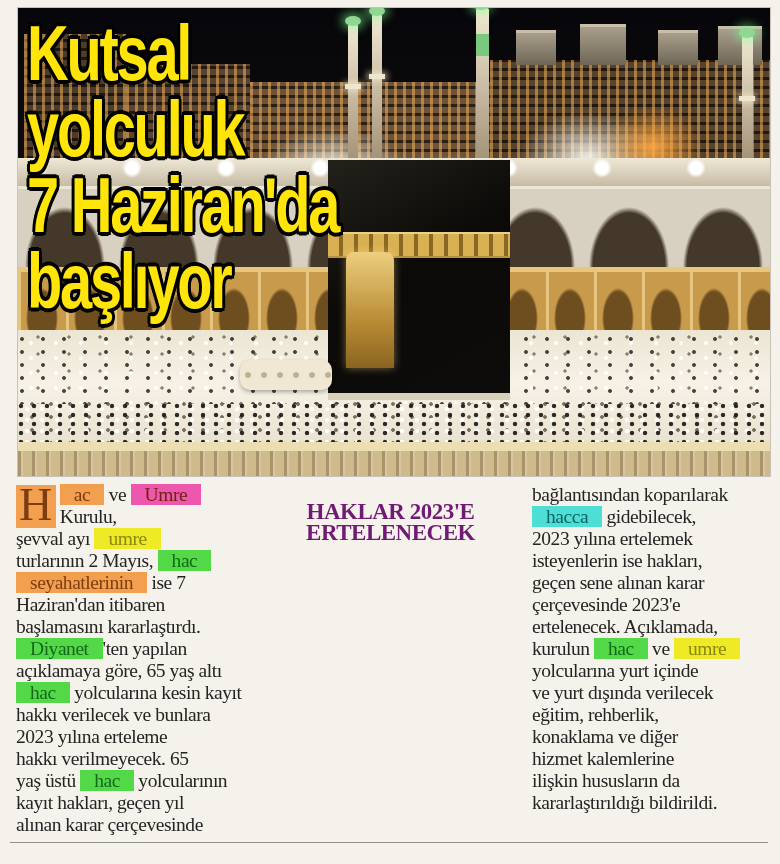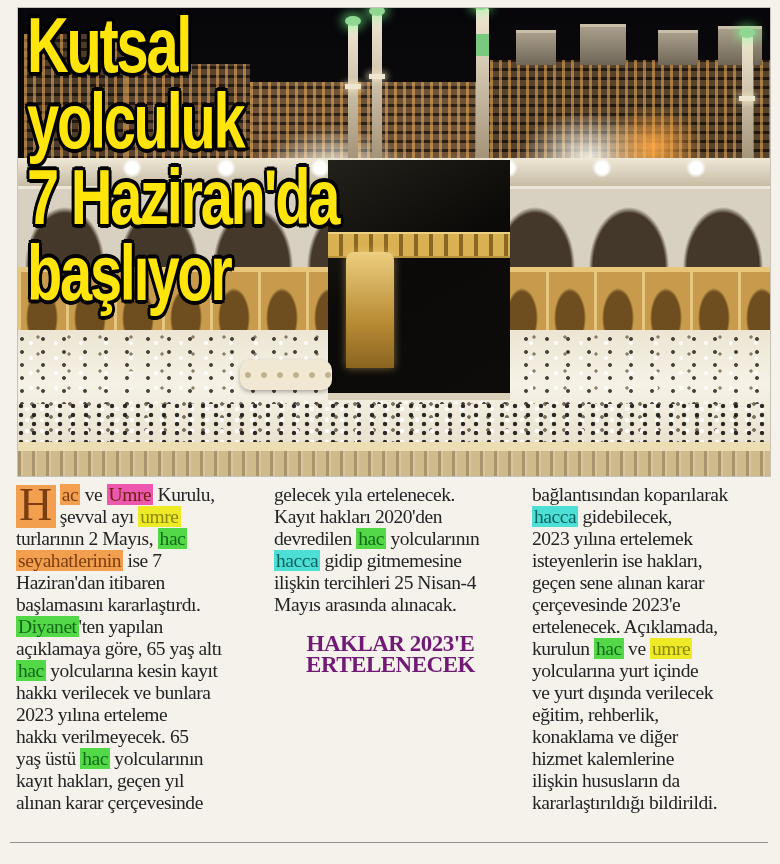--- a/index.html
+++ b/index.html
@@ -98,40 +98,40 @@
     background-color:#f0e8d3;border-radius:10px;
     background-image:radial-gradient(circle at 8px 15px,rgba(160,140,100,.6) 2.5px,rgba(0,0,0,0) 3.5px);
     background-size:16px 30px;box-shadow:0 2px 4px rgba(0,0,0,.3);}
 
   .balustrade{position:absolute;left:0;top:434px;width:752px;height:34px;z-index:8;
     background:linear-gradient(180deg,#ecddb2 0 9px,#cfba8c 9px);}
   .balustrade::after{content:"";position:absolute;inset:9px 0 0 0;
     background:repeating-linear-gradient(90deg,rgba(98,76,44,.35) 0 3px,rgba(255,255,255,.18) 3px 5px,rgba(0,0,0,0) 5px 14px);}
 
   
-  .headline{position:absolute;left:27px;top:0;z-index:9;width:700px;height:330px;}
+  .headline{position:absolute;left:27px;top:8px;z-index:9;width:700px;height:330px;}
   .hline{position:absolute;left:0;white-space:nowrap;
     font-family:"Liberation Sans",sans-serif;font-weight:700;
     font-size:78px;line-height:1;letter-spacing:-3px;color:#ffe50a;
     -webkit-text-stroke:5px #000;paint-order:stroke fill;
     transform:scaleX(.74);transform-origin:0 0;
     text-shadow:3px 3px 0 #000,-3px 3px 0 #000,3px -3px 0 #000,-3px -3px 0 #000,
                 0 4px 0 #000,0 -4px 0 #000,4px 0 0 #000,-4px 0 0 #000;}
   #h1{top:6px;} #h2{top:82px;} #h3{top:158px;} #h4{top:234px;}
 
   
   .columns{position:absolute;left:16px;top:484px;width:750px;display:flex;gap:25px;}
   .col{width:233px;font-size:19.5px;line-height:22px;color:#242424;letter-spacing:-.45px;}
   .para{margin:0;}
   .para.indent{text-indent:24px;}
   .subhead{font-family:Liberation Serif, serif;font-weight:700;font-size:23px;line-height:21px;
     text-align:center;color:#701a75;margin:17px 0 11px;letter-spacing:-.5px;}
   .dropcap{float:left;font-size:46px;line-height:38px;height:42px;
     padding:1px 4px 0 3px;margin:1px 4px 0 0;}
-  .hl{padding:0 2px;}
+  .hl{padding:0 14px;}
   .hl-orange{background:#f2a050;color:#7c3e10;}
   .hl-pink{background:#ee57ae;color:#6e240e;}
   .hl-yellow{background:#eeea25;color:#8b8710;}
   .hl-green{background:#53d848;color:#14691b;}
   .hl-cyan{background:#4ddfd5;color:#0d635f;}
 
   .bottom-rule{position:absolute;left:10px;top:842px;width:758px;height:1px;background:#93918c;}
 </style>
 </head>
 <body>
@@ -194,21 +194,20 @@
   <div class="hline" id="h2">yolculuk</div>
   <div class="hline" id="h3">7 Haziran'da</div>
   <div class="hline" id="h4">başlıyor</div>
 </div>
 
 <div class="columns">
   <div class="col">
       <p class="para"><span class="dropcap hl-orange">H</span><span class="hl hl-orange">ac</span> ve <span class="hl hl-pink">Umre</span> Kurulu,<br>şevval ayı <span class="hl hl-yellow">umre</span><br>turlarının 2 Mayıs, <span class="hl hl-green">hac</span><br><span class="hl hl-orange">seyahatlerinin</span> ise 7<br>Haziran'dan itibaren<br>başlamasını kararlaştırdı.<br><span class="hl hl-green">Diyanet</span>'ten yapılan<br>açıklamaya göre, 65 yaş altı<br><span class="hl hl-green">hac</span> yolcularına kesin kayıt<br>hakkı verilecek ve bunlara<br>2023 yılına erteleme<br>hakkı verilmeyecek. 65<br>yaş üstü <span class="hl hl-green">hac</span> yolcularının<br>kayıt hakları, geçen yıl<br>alınan karar çerçevesinde</p>
     </div>
   <div class="col">
-      <p class="para">gelecek yıla ertelenecek.<br>Kayıt hakları 2020'den<br>devredilen <span class="hl hl-green">hac</span> yolcularının<br><span class="hl hl-cyan">hacca</span> gidip gitmemesine<br>ilişkin tercihleri 25 Nisan-4<br>Mayıs arasında alınacak.</p>
       <div class="subhead">HAKLAR 2023'E<br>ERTELENECEK</div>
     </div>
   <div class="col">
       <p class="para">bağlantısından koparılarak<br><span class="hl hl-cyan">hacca</span> gidebilecek,<br>2023 yılına ertelemek<br>isteyenlerin ise hakları,<br>geçen sene alınan karar<br>çerçevesinde 2023'e<br>ertelenecek. Açıklamada,<br>kurulun <span class="hl hl-green">hac</span> ve <span class="hl hl-yellow">umre</span><br>yolcularına yurt içinde<br>ve yurt dışında verilecek<br>eğitim, rehberlik,<br>konaklama ve diğer<br>hizmet kalemlerine<br>ilişkin hususların da<br>kararlaştırıldığı bildirildi.</p>
     </div>
 </div>
 
 <div class="bottom-rule"></div>
 
 </body></html>

